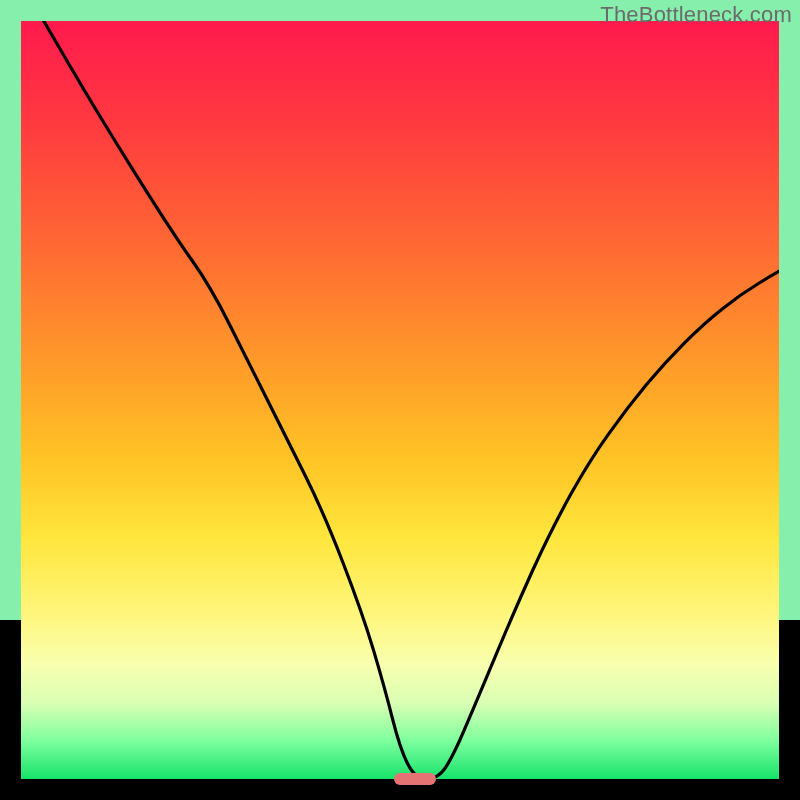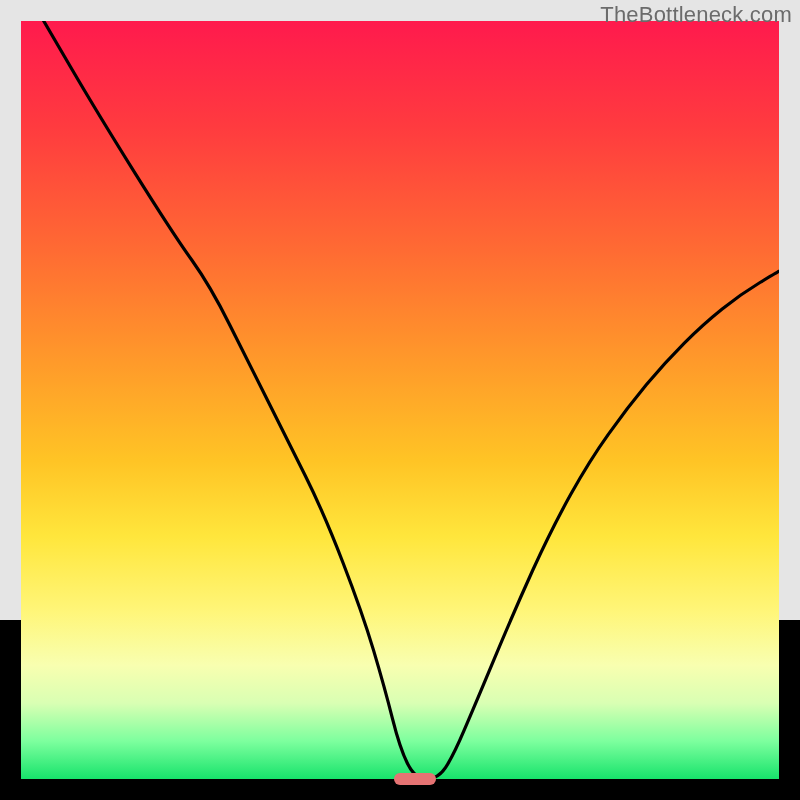--- a/index.html
+++ b/index.html
@@ -10,21 +10,21 @@
     background: #000;
     overflow: hidden;
     font-family: Arial, Helvetica, sans-serif;
   }
   .frame {
     position: absolute;
     left: 0;
     top: 0;
     width: 800px;
     height: 620px;
-    background: #e5e5e5;
+    background: #86efac;
   }
   .plot-area {
     position: absolute;
     left: 21px;
     top: 21px;
     width: 758px;
     height: 758px;
     
     background: linear-gradient(
       to bottom,

